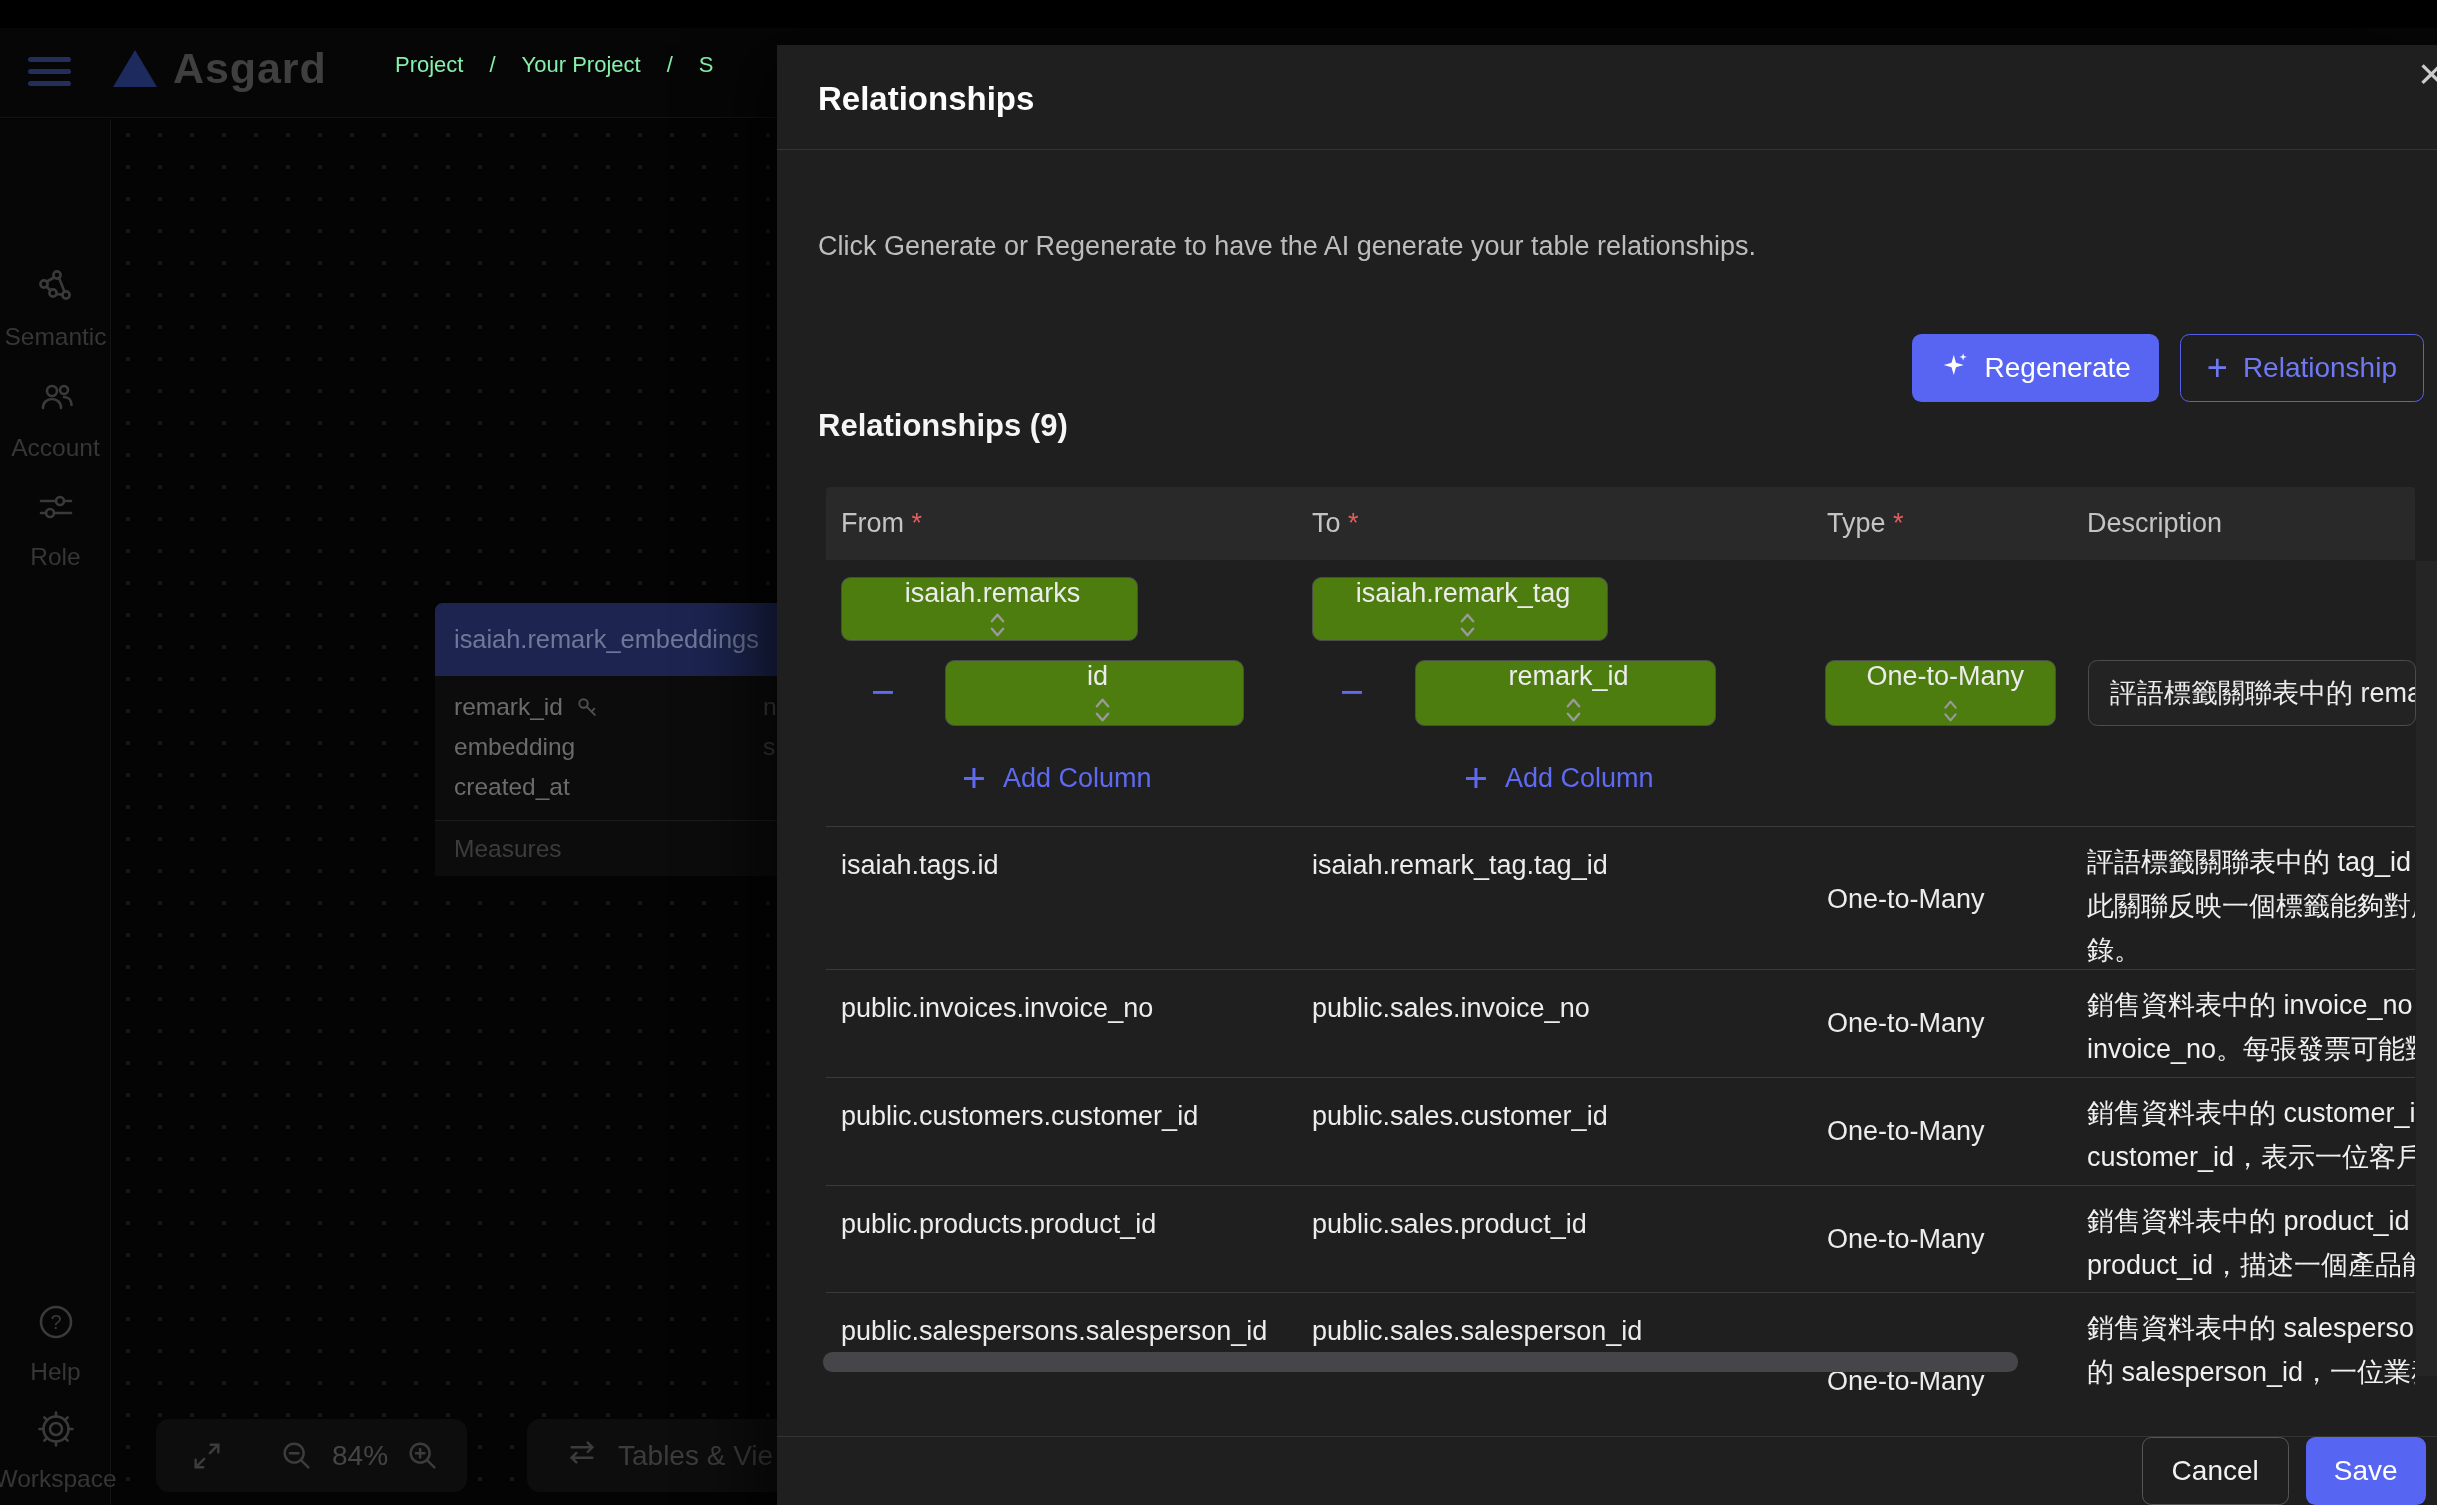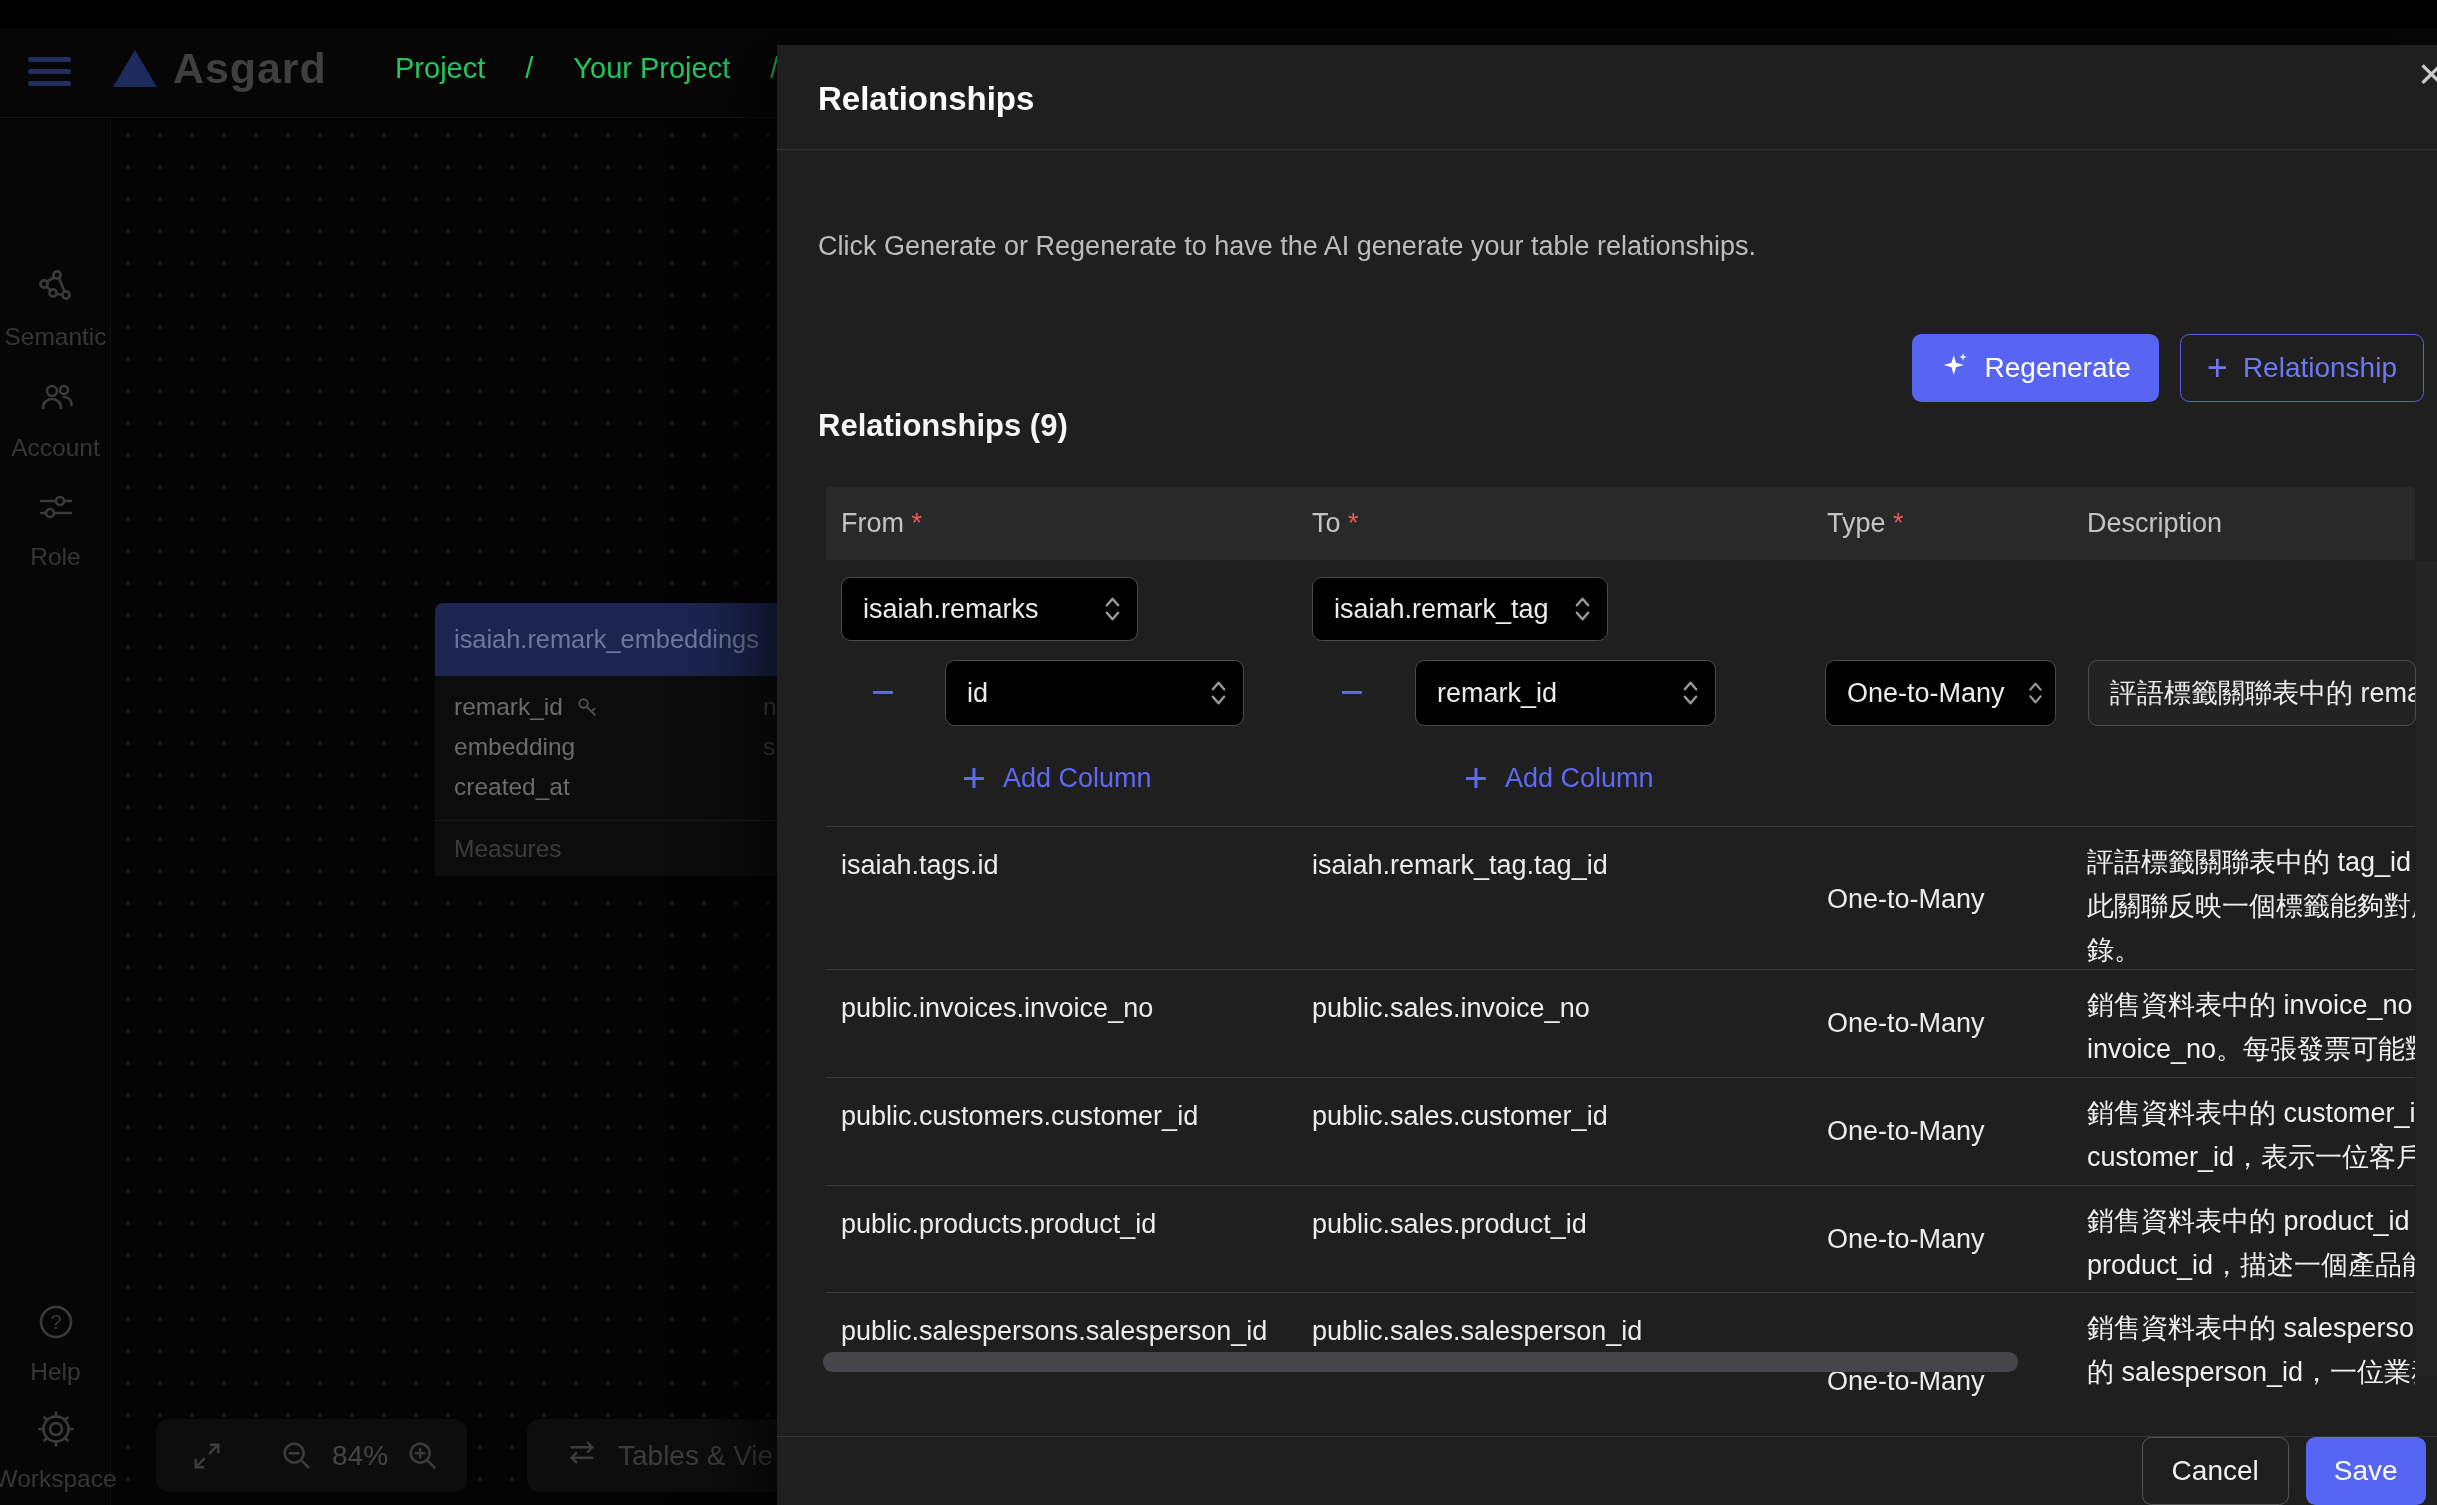--- a/index.html
+++ b/index.html
@@ -11,22 +11,22 @@
   .navbar { position:absolute; left:0; top:0; width:2438px; height:90px;
             background:#060606; border-bottom:0.9px solid #141414; z-index:2; }
   .hamburger { position:absolute; left:28px; top:29px; width:43px; display:flex;
                flex-direction:column; gap:7.5px; cursor:pointer; }
   .hamburger i { display:block; height:4.7px; background:#232e5c; border-radius:2.8px; }
   .logo-tri { position:absolute; left:113px; top:21.6px; width:0; height:0;
               border-left:22.6px solid transparent; border-right:22.6px solid transparent;
               border-bottom:37px solid #1d2a5e; }
   .brand { position:absolute; left:173px; top:16px; font-size:43px; font-weight:bold;
            color:#3f3f3f; letter-spacing:0.9px; }
-  .breadcrumb { position:absolute; left:395px; top:23.5px; display:flex; gap:40px;
-                font-size:29px; color:#22c55e; white-space:nowrap; }
+  .breadcrumb { position:absolute; left:395px; top:23.5px; display:flex; gap:26px;
+                font-size:22px; color:#86efac; white-space:nowrap; }
 
   
   .sidebar { position:absolute; left:0; top:91px; width:111px; height:1415px;
              background:#060606; border-right:0.9px solid #141414; z-index:2; }
   .side-item { position:absolute; left:0; width:111px; display:flex; flex-direction:column;
                align-items:center; gap:11.3px; color:#363636; font-size:24.5px; cursor:pointer;
                white-space:nowrap; }
   .si-semantic{top:149px} .si-account{top:260px} .si-role{top:369px}
   .si-help{top:1184px} .si-workspace{top:1291px} .si-upgrade{top:1399px}
   .side-item svg { stroke:#3a3a3a; fill:none; stroke-width:2.6; stroke-linecap:round; stroke-linejoin:round; }
@@ -77,23 +77,23 @@
                       padding:0 26px; font-size:28px; cursor:pointer; }
   .btn-relationship .plus { font-size:36px; font-weight:300; line-height:1; }
   .m-section-title { position:absolute; left:41px; top:363px; font-size:31px; font-weight:600; color:#f5f5f5; }
 
   .rtable-header { position:absolute; left:49px; top:442px; width:1589px; height:73px;
                    background:#292929; display:grid; grid-template-columns:471px 515px 260px 1fr;
                    align-items:center; font-size:27px; color:#c4c4c4; border-radius:3.8px 3.8px 0 0; }
   .rtable-header > div { padding-left:15px; }
   .req { color:#e25c5c; margin-left:7.5px; }
 
-  .sel { height:64px; border:1.4px solid #4c4c4c; border-radius:9.4px; background:#000000;
+  .sel { height:64px; border:1.4px solid #4c4c4c; border-radius:9.4px; background:#4d7c0f;
          display:flex; align-items:center; justify-content:space-between;
-         padding:0 15px 0 21px; font-size:27px; color:#ececec; cursor:pointer; white-space:nowrap; }
+         padding:0 15px 0 21px; font-size:27px; color:#ececec; cursor:pointer; white-space:nowrap;flex-direction:column; }
   .sel svg { stroke:#9a9a9a; fill:none; stroke-width:2.6; stroke-linecap:round; stroke-linejoin:round; flex:none; margin-left:9.4px; }
   .inputbox { height:66px; border:1.4px solid #4c4c4c; border-radius:9.4px; background:#232323;
               display:flex; align-items:center; padding:0 21px; font-size:27px; color:#ececec;
               white-space:nowrap; overflow:hidden; cursor:text; }
   .ed-from { position:absolute; left:64px;  top:532px; width:297px; }
   .ed-to   { position:absolute; left:535px; top:532px; width:296px; }
   .ed-minus1 { position:absolute; left:94px; top:627px; }
   .ed-minus2 { position:absolute; left:563px; top:627px; }
   .minus { color:#5f6af2; font-size:41px; line-height:41px; cursor:pointer; font-weight:300; }
   .ed-col-from { position:absolute; left:168px; top:615px; width:299px; height:66px; }

